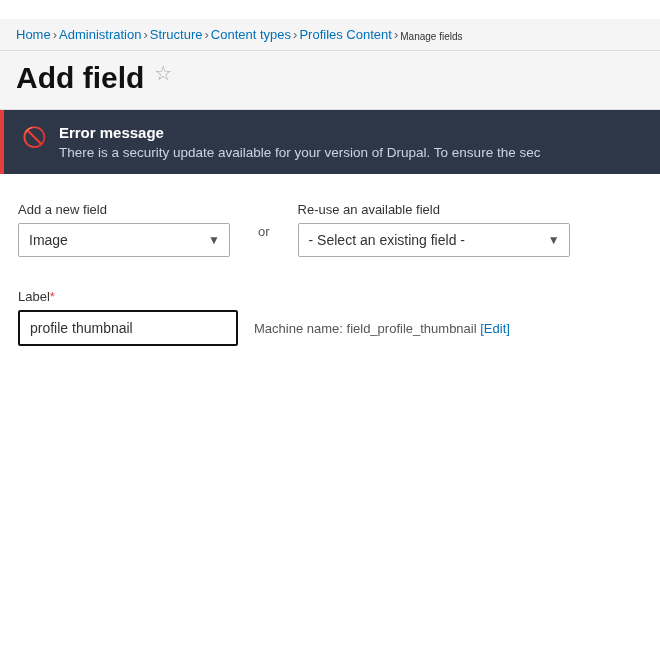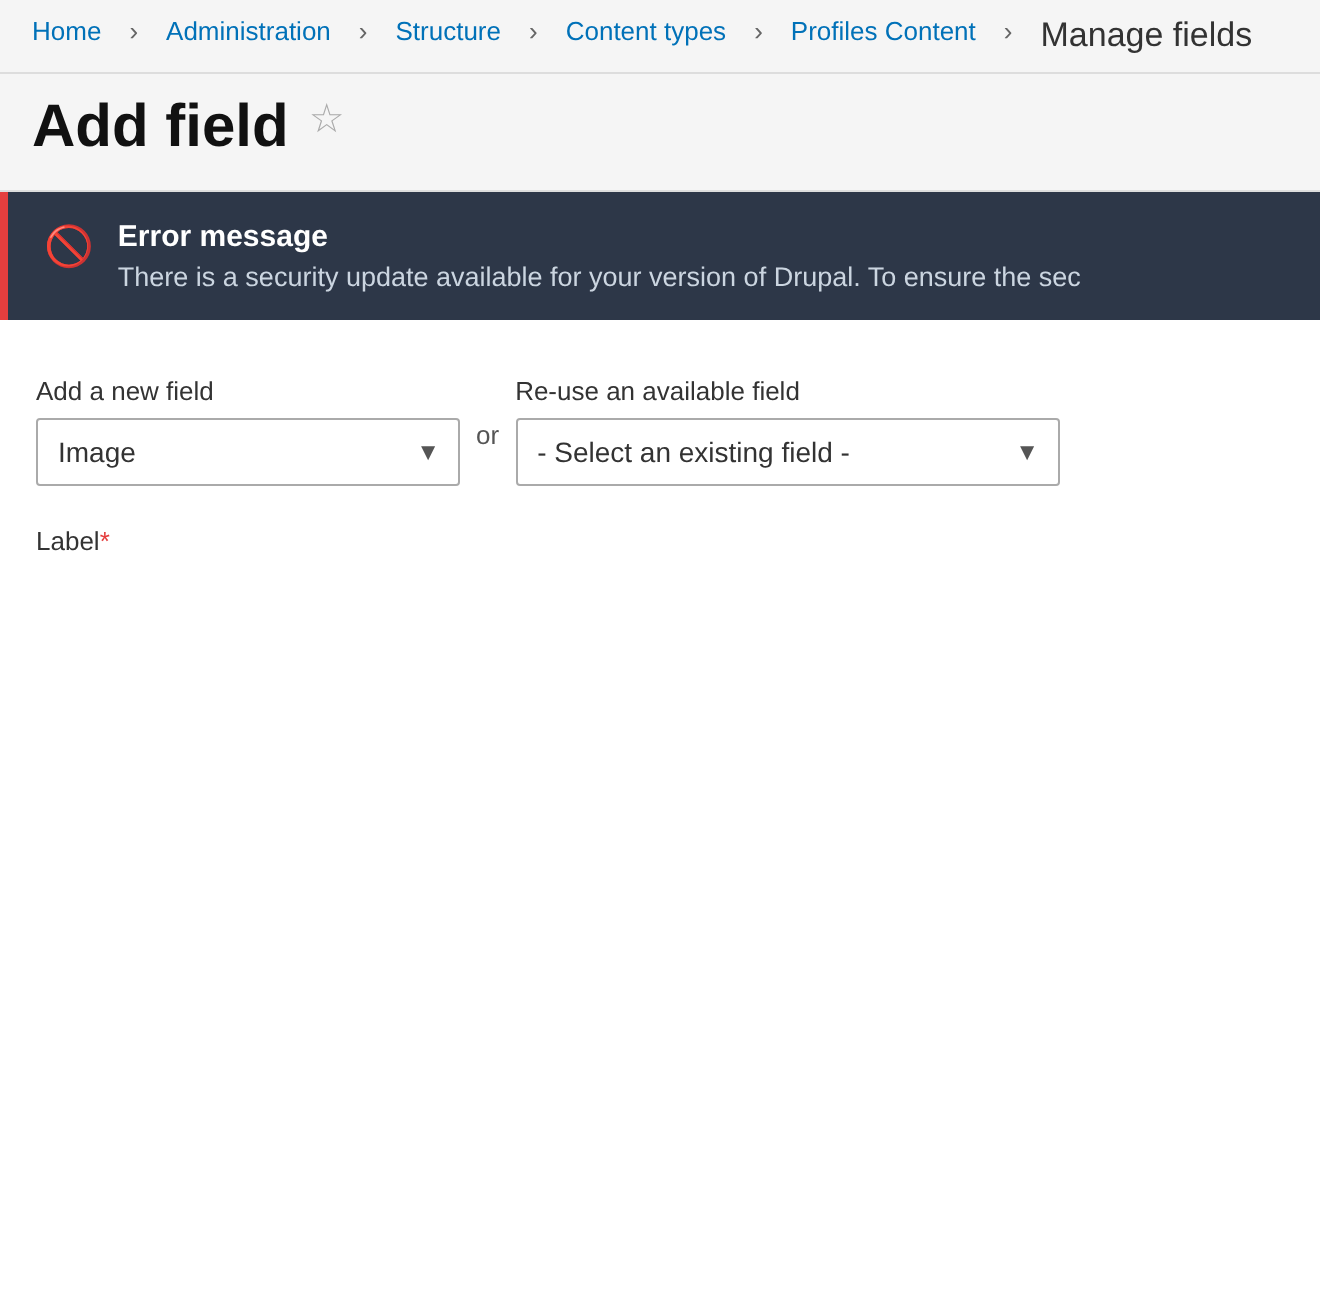--- a/index.html
+++ b/index.html
@@ -11,38 +11,39 @@
       width: 660px;
       min-height: 646px;
     }
 
     
     .breadcrumb-bar {
       background: #f5f5f5;
       border-bottom: 1px solid #ddd;
       padding: 8px 16px;
       display: flex;
-      align-items: flex-start;
+      align-items: flex-end;
       flex-wrap: wrap;
-      gap: 12px;
+      gap: 0;
+      margin-top: 19px;
     }
     .breadcrumb-item {
       color: #0071b8;
       font-size: 13px;
       text-decoration: none;
       cursor: pointer;
     }
     .breadcrumb-separator {
       color: #666;
       font-size: 13px;
       margin: 0 2px;
     }
     .breadcrumb-current {
       color: #333;
-      font-size: 17px;
+      font-size: 10px;
     }
 
     
     .page-header {
       background: #f5f5f5;
       padding: 10px 16px 14px 16px;
       border-bottom: 1px solid #ddd;
       display: flex;
       align-items: flex-start;
       gap: 10px;
@@ -92,22 +93,22 @@
     }
 
     
     .form-area {
       padding: 28px 18px 28px 18px;
     }
 
     
     .field-row {
       display: flex;
-      gap: 8px;
-      margin-bottom: 20px;
+      gap: 28px;
+      margin-bottom: 32px;
       flex-wrap: wrap;
     }
     .field-group {
       display: flex;
       flex-direction: column;
       gap: 6px;
     }
     .field-label {
       font-size: 13px;
       color: #333;
@@ -272,18 +273,26 @@
         </div>
       </div>
     </div>
 
     
     <div class="label-section">
       <div class="label-title">
         <span>Label</span>
         <span class="required-star">*</span>
       </div>
+      <div class="label-input-row">
+        <input type="text" class="label-input" value="profile thumbnail" style="">
+        <span class="machine-name-text">
+          <span>Machine name:</span>
+          <span>field_profile_thumbnail</span>
+          <a class="machine-name-link">[Edit]</a>
+        </span>
+      </div>
     </div>
 
     
 
   </div>
 </div>
 
 </body></html>

